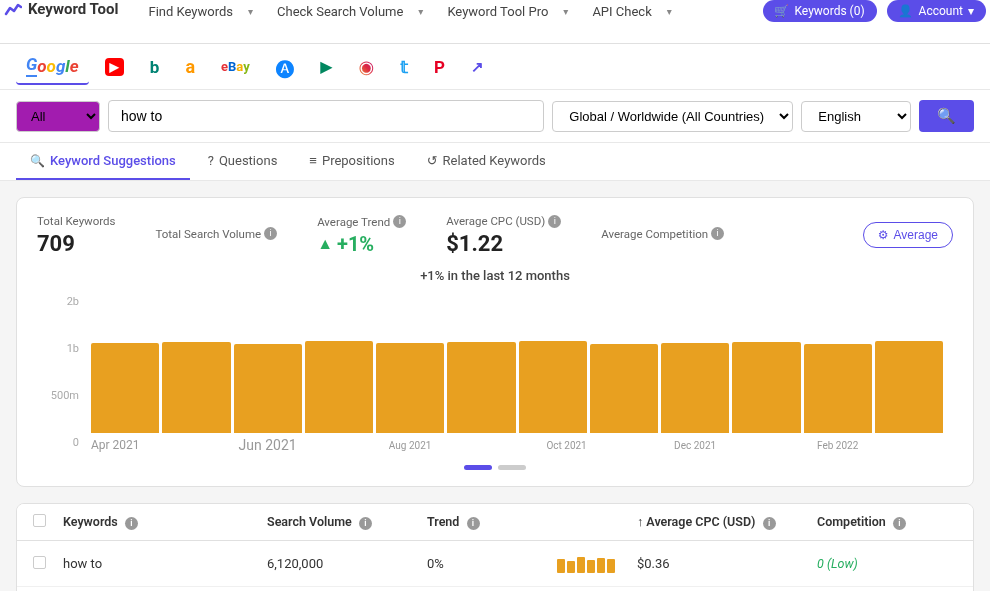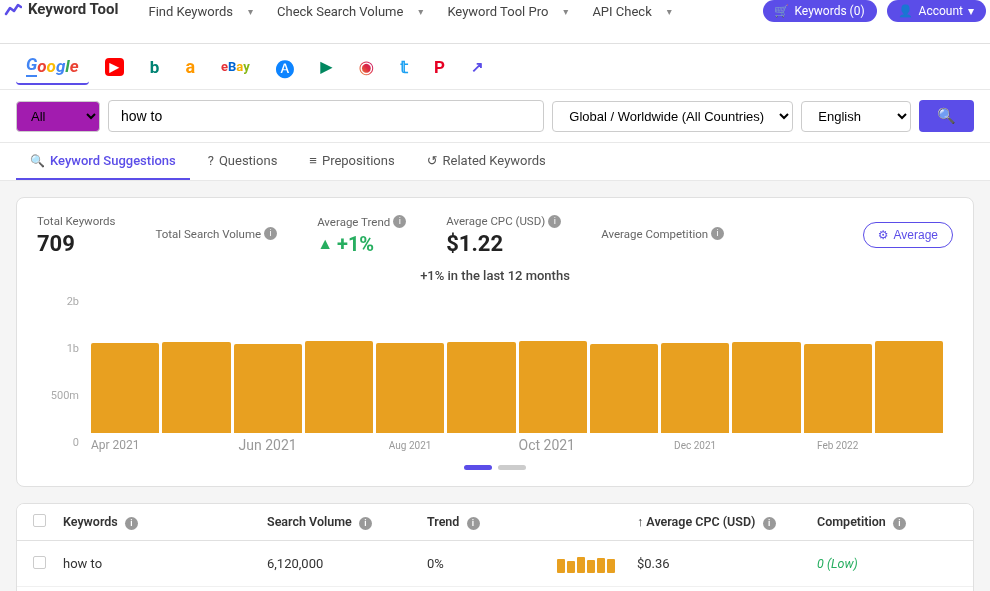--- a/index.html
+++ b/index.html
@@ -246,21 +246,21 @@
             <div style="flex: 1 1 0%; background: rgb(232, 160, 32); height: 92.4px; border-radius: 2px 2px 0px 0px;"></div>
           </div>
 
         <div id="xlabels-container" style="position:absolute;left:44px;right:10px;bottom:0;display:flex;align-items:center;gap:3px;height:20px;">
         <div style="flex: 1 1 0%; font-size: 12px; color: rgb(153, 153, 153); white-space: nowrap;">Apr 2021</div>
             <div style="flex: 1 1 0%; font-size: 10px; color: rgb(153, 153, 153); text-align: center; white-space: nowrap;"></div>
             <div style="flex: 1 1 0%; font-size: 14px; color: rgb(153, 153, 153); text-align: center; white-space: nowrap;">Jun 2021</div>
             <div style="flex: 1 1 0%; font-size: 10px; color: rgb(153, 153, 153); text-align: center; white-space: nowrap;"></div>
             <div style="flex: 1 1 0%; font-size: 10px; color: rgb(153, 153, 153); text-align: center; white-space: nowrap;">Aug 2021</div>
             <div style="flex: 1 1 0%; font-size: 10px; color: rgb(153, 153, 153); text-align: center; white-space: nowrap;"></div>
-            <div style="flex: 1 1 0%; font-size: 14px; color: rgb(153, 153, 153); text-align: left; white-space: nowrap;">Oct 2021</div>
+            <div style="flex: 1 1 0%; font-size: 10px; color: rgb(153, 153, 153); text-align: right; white-space: nowrap;">Oct 2021</div>
             <div style="flex: 1 1 0%; font-size: 10px; color: rgb(153, 153, 153); text-align: center; white-space: nowrap;"></div>
             <div style="flex: 1 1 0%; font-size: 10px; color: rgb(153, 153, 153); text-align: center; white-space: nowrap;">Dec 2021</div>
             <div style="flex: 1 1 0%; font-size: 10px; color: rgb(153, 153, 153); text-align: center; white-space: nowrap;"></div>
             <div style="flex: 1 1 0%; font-size: 10px; color: rgb(153, 153, 153); text-align: center; white-space: nowrap;">Feb 2022</div>
             <div style="flex: 1 1 0%; font-size: 10px; color: rgb(153, 153, 153); text-align: center; white-space: nowrap;"></div>
           </div>
       </div>
       <div class="chart-pagination">
         <div class="page-dot active"></div>
         <div class="page-dot"></div>

